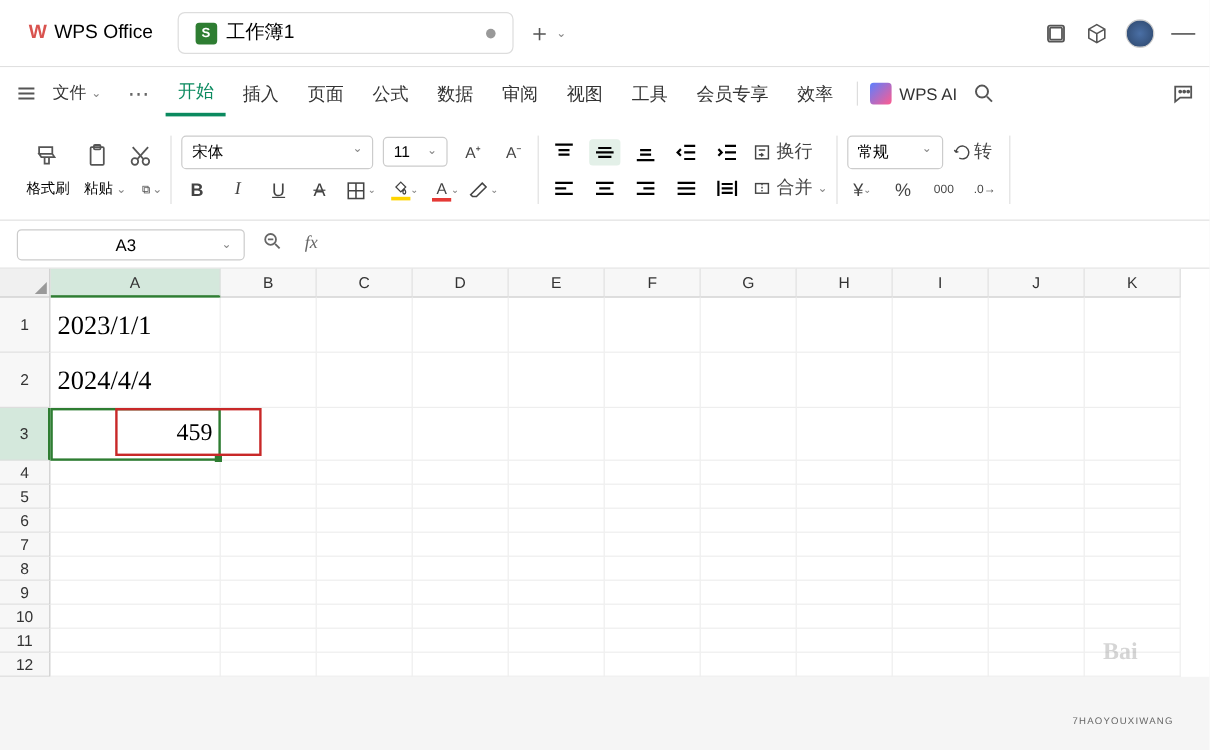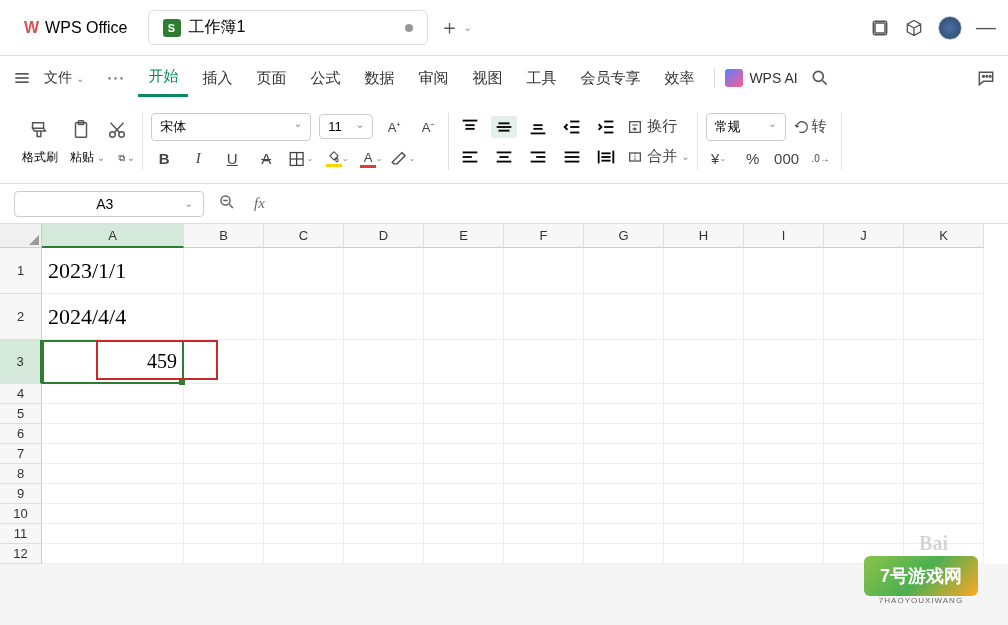--- a/index.html
+++ b/index.html
@@ -345,21 +345,21 @@
       <span class="fmt-btn" style="width:auto; gap:2px;">
           <svg viewBox="0 0 24 24" style="width:16px;height:16px;" fill="none" stroke="currentColor" stroke-width="1.8">
             <path d="M4 12a8 8 0 1 1 4 7 M4 12l-2-3 M4 12l3-1"></path>
           </svg>
           <span>转</span>
         </span>
     </div>
     <div class="tg-row">
       <span class="fmt-btn">¥<span class="caret" style="font-size:8px;">⌄</span></span>
       <span class="fmt-btn">%</span>
-      <span class="fmt-btn" style="font-size:15px;">000</span>
+      <span class="fmt-btn" style="font-size:10px;">000</span>
       <span class="fmt-btn" style="font-size:10px;">.0→</span>
     </div>
   </div>
 </div>
 
 <div class="formula-row">
   <div class="name-box">
     <span class="nb-text">A3</span>
     <span class="caret">⌄</span>
   </div>
@@ -535,17 +535,14 @@
     <div class="sel-handle"></div>
   </div>
 
   <div class="red-box" style="left:96px; top:116px; width:122px; height:40px;"></div>
 </div>
 
 <div class="watermark" style="bottom:70px; right:60px;">
   <span style="font-size:20px; font-weight:bold; font-family:serif;">Bai</span>
 </div>
 <div class="wm2">
-  <div class="wm-badge">
-    <span>7号游戏网</span>
-  </div>
   <div class="wm-sub" style="text-align:center; color:#666;">7HAOYOUXIWANG</div>
 </div>
 
 </body></html>

